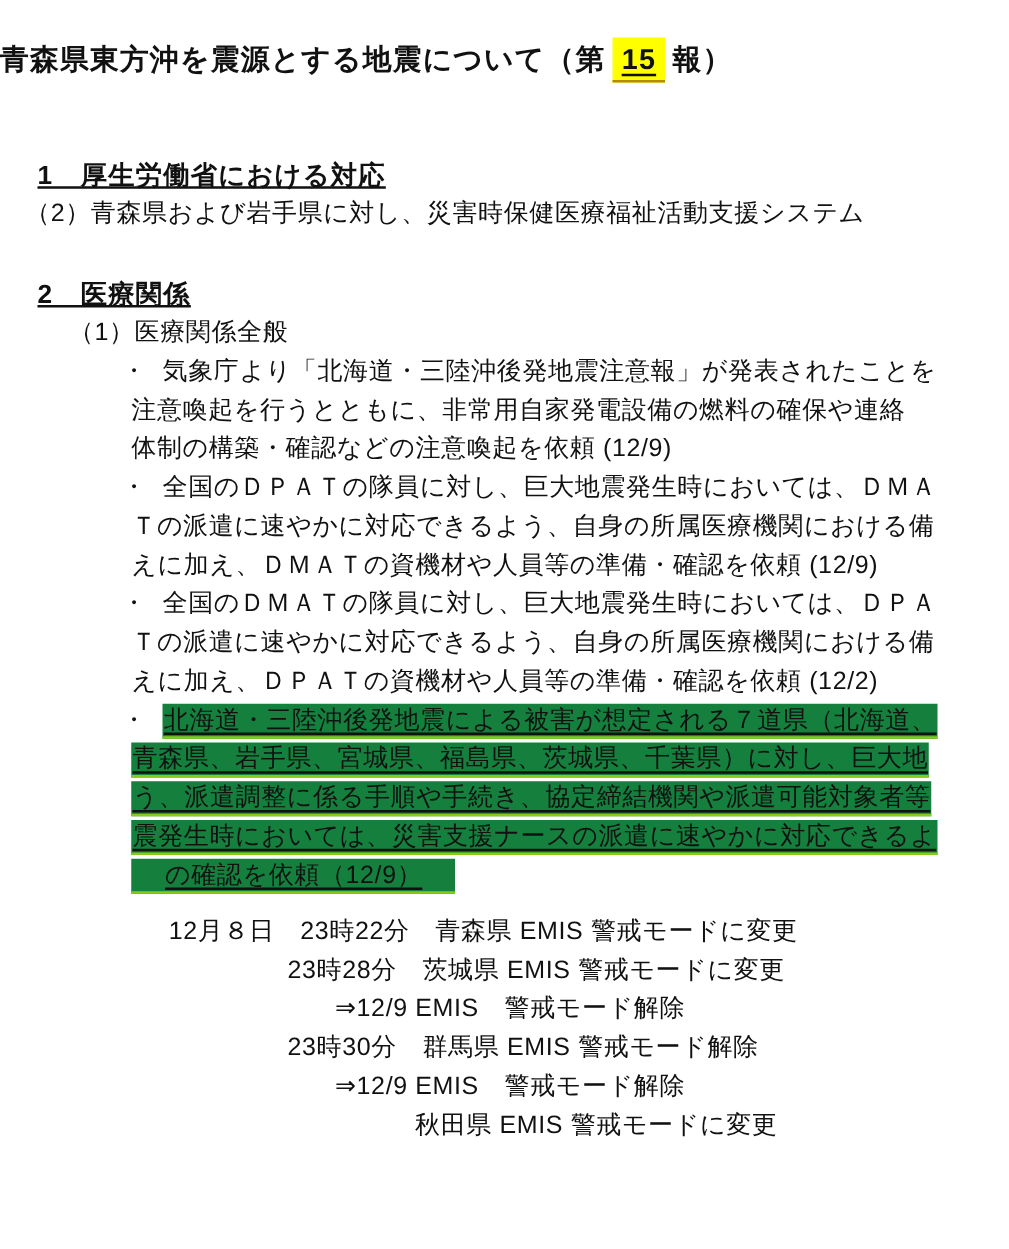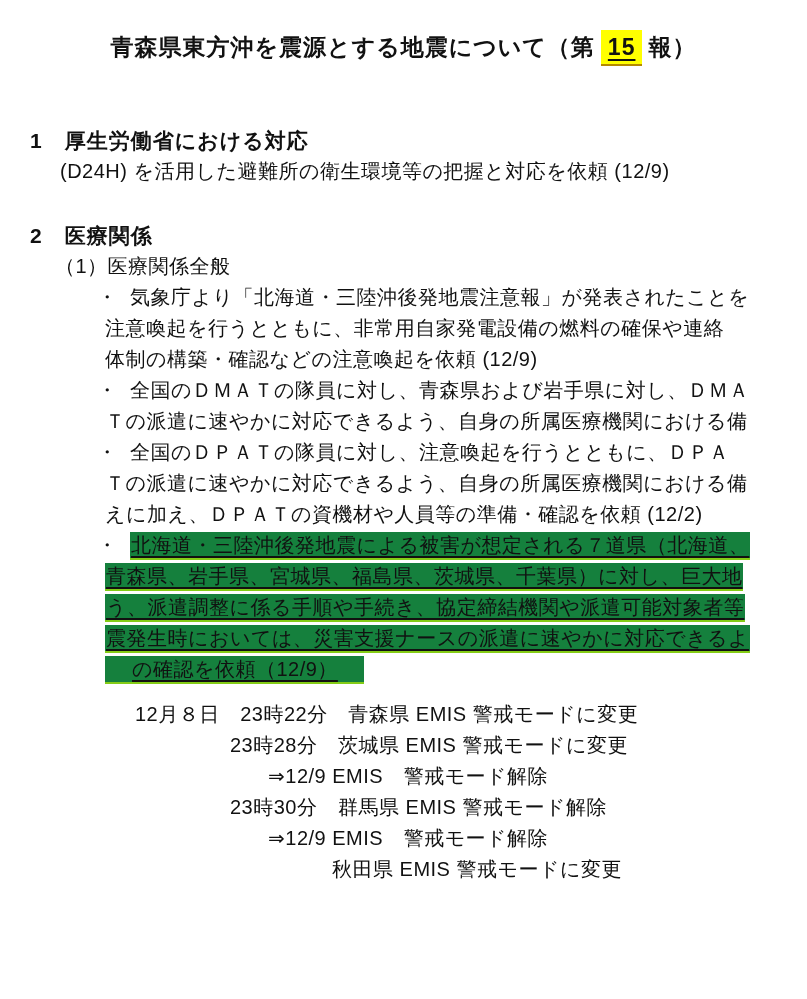--- a/index.html
+++ b/index.html
@@ -18,21 +18,20 @@
   }
   .doc {
     width: 807px;
     height: 999px;
     position: relative;
   }
   
   .title {
     margin: 0;
     padding-top: 30px;
-    text-align: center;
     font-size: 23px;
     font-weight: bold;
     line-height: 34px;
     letter-spacing: 1px;
   }
   .report-no {
     display: inline-block;
     background: #ffff00;
     padding: 0 7px;
     margin: 0 6px;
@@ -40,20 +39,21 @@
     text-decoration: underline;
     text-underline-offset: 4px;
     font-weight: bold;
   }
   
   .sec-heading {
     font-weight: bold;
     font-size: 21px;
     margin-left: 30px;
     letter-spacing: 1px;
+    text-decoration: underline;
   }
   .sec1-heading { margin-top: 59px; }
   .sec2-heading { margin-top: 33px; }
   
   .s1-item  { margin-left: 20px; letter-spacing: 0.5px; }
   .s1-cont  { margin-left: 60px; letter-spacing: 0.5px; }
   
   .subheading { margin-left: 55px; letter-spacing: 0.5px; }
   .bullet { position: relative; }
   .bline { letter-spacing: 0.5px; }
@@ -81,38 +81,39 @@
   .emis-d { margin-left: 332px; }
 </style>
 </head>
 <body>
 
 <div class="doc">
 
   <h1 class="title"><span>青森県東方沖を震源とする地震について（第</span><span class="report-no">15</span><span>報）</span></h1>
 
   <div class="sec-heading sec1-heading">1　厚生労働省における対応</div>
-  <div class="s1-cont">(D24H) を活用した避難所の衛生環境等の把握と対応を依頼 (12/9)</div>
+  <div class="s1-item">（2）青森県および岩手県に対し、災害時保健医療福祉活動支援システム</div>
 
   <div class="sec-heading sec2-heading">2　医療関係</div>
   <div class="subheading">（1）医療関係全般</div>
 
   <div class="bullet">
     <div class="bline first"><span class="marker">・</span><span class="btext">気象庁より「北海道・三陸沖後発地震注意報」が発表されたことを</span></div>
     <div class="bline cont"><span class="btext">注意喚起を行うとともに、非常用自家発電設備の燃料の確保や連絡</span></div>
     <div class="bline cont"><span class="btext">体制の構築・確認などの注意喚起を依頼 (12/9)</span></div>
   </div>
 
   <div class="bullet">
-    <div class="bline first"><span class="marker">・</span><span class="btext">全国のＤＭＡＴの隊員に対し、青森県および岩手県に対し、ＤＭＡ</span></div>
+    <div class="bline first"><span class="marker">・</span><span class="btext">全国のＤＰＡＴの隊員に対し、巨大地震発生時においては、ＤＭＡ</span></div>
     <div class="bline cont"><span class="btext">Ｔの派遣に速やかに対応できるよう、自身の所属医療機関における備</span></div>
+    <div class="bline cont"><span class="btext">えに加え、ＤＭＡＴの資機材や人員等の準備・確認を依頼 (12/9)</span></div>
   </div>
 
   <div class="bullet">
-    <div class="bline first"><span class="marker">・</span><span class="btext">全国のＤＰＡＴの隊員に対し、注意喚起を行うとともに、ＤＰＡ</span></div>
+    <div class="bline first"><span class="marker">・</span><span class="btext">全国のＤＭＡＴの隊員に対し、巨大地震発生時においては、ＤＰＡ</span></div>
     <div class="bline cont"><span class="btext">Ｔの派遣に速やかに対応できるよう、自身の所属医療機関における備</span></div>
     <div class="bline cont"><span class="btext">えに加え、ＤＰＡＴの資機材や人員等の準備・確認を依頼 (12/2)</span></div>
   </div>
 
   <div class="bullet hl">
     <div class="bline first"><span class="marker">・</span><span class="btext">北海道・三陸沖後発地震による被害が想定される７道県（北海道、</span></div>
     <div class="bline cont"><span class="btext">青森県、岩手県、宮城県、福島県、茨城県、千葉県）に対し、巨大地</span></div>
     <div class="bline cont"><span class="btext">う、派遣調整に係る手順や手続き、協定締結機関や派遣可能対象者等</span></div>
     <div class="bline cont"><span class="btext">震発生時においては、災害支援ナースの派遣に速やかに対応できるよ</span></div>
     <div class="bline cont"><span class="btext tail-pad">の確認を依頼（12/9）</span></div>

